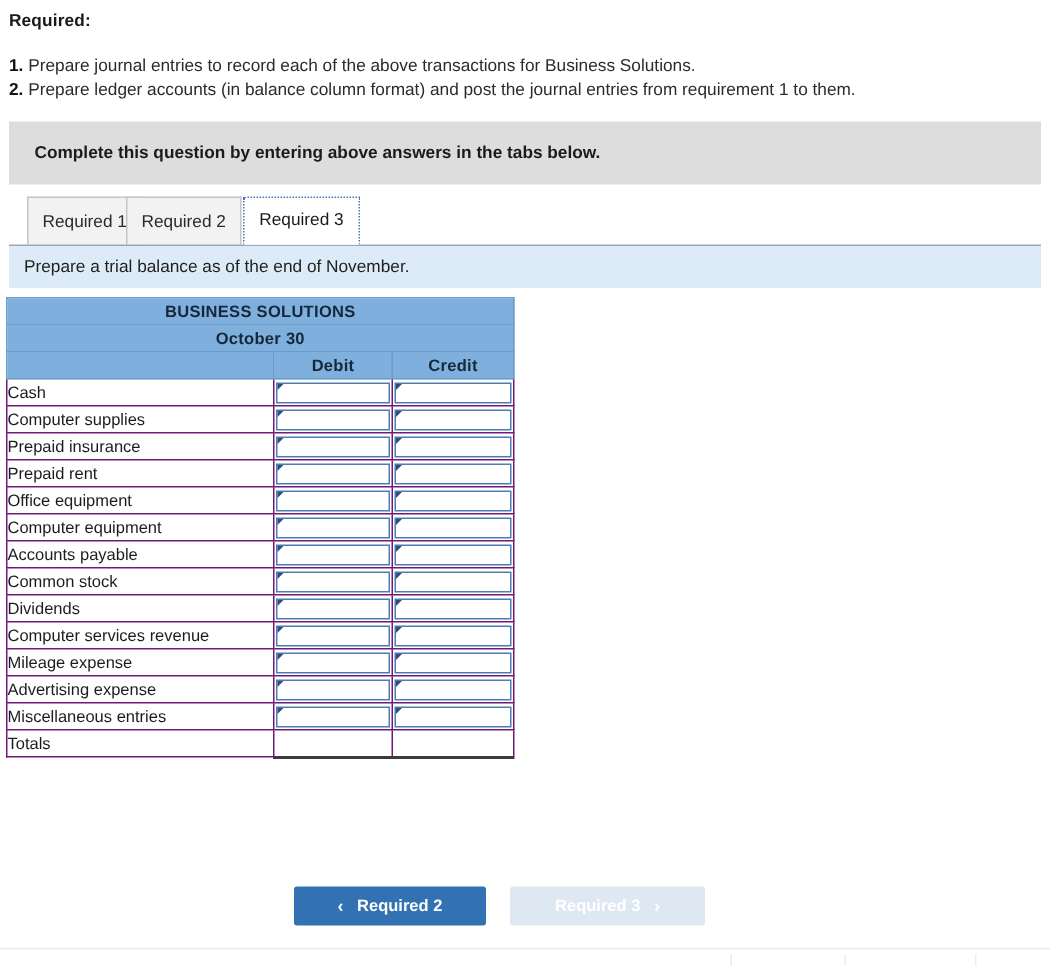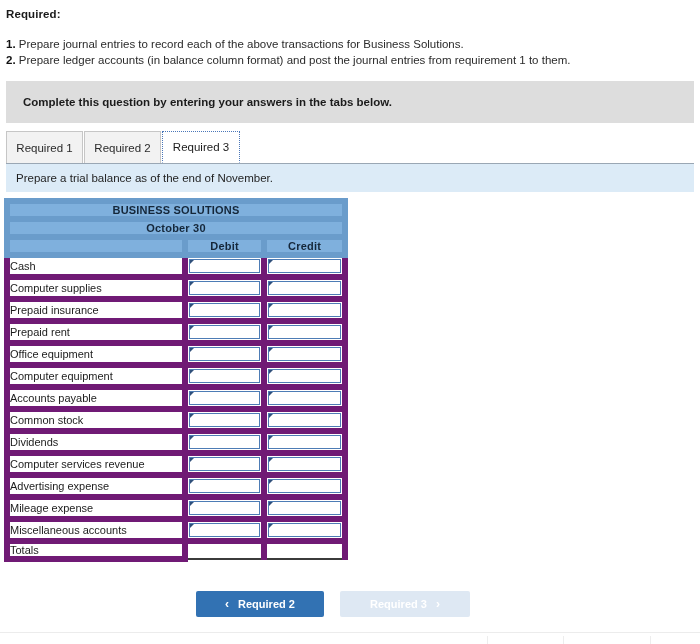--- a/index.html
+++ b/index.html
@@ -86,21 +86,21 @@
     cursor: pointer;
     user-select: none;
   }
   .tab.active {
     background: #ffffff;
     border: 1px dotted #4a76b8;
     border-bottom: 1px solid #ffffff;
     z-index: 3;
     color: #1b1b1b;
   }
-  #tab0 { left: 0px;  width: 77px; }
+  #tab0 { left: 12px;  width: 77px; }
   #tab1 { left: 78px; width: 77px; }
   #tab2 { left: 156px; width: 78px; }
 
   
   .substrip {
     margin: 0 6px 0 6px;
     background: #dcebf7;
     height: 28px;
     display: flex;
     align-items: center;
@@ -115,21 +115,21 @@
     margin: 6px 0 0 4px;
     width: 338px;
   }
   table.tb {
     border-collapse: collapse;
     width: 338px;
     table-layout: fixed;
     font-size: 11px;
   }
   table.tb td {
-    border: 6px solid #701a75;
+    border: 1px solid #701a75;
     height: 18px;
     padding: 0;
     box-sizing: border-box;
   }
   .hdr {
     background: #7fb0dd;
     color: #15273a;
     font-weight: bold;
     text-align: center;
     font-size: 11px;
@@ -247,21 +247,21 @@
     <span class="req-num">1.</span>
     <span>Prepare journal entries to record each of the above transactions for Business Solutions.</span>
   </div>
   <div class="req-line">
     <span class="req-num">2.</span>
     <span>Prepare ledger accounts (in balance column format) and post the journal entries from requirement 1 to them.</span>
   </div>
 </div>
 
 <div class="banner">
-  <span class="banner-text">Complete this question by entering your answers in the tabs below.</span>
+  <span class="banner-text">Complete this question by entering above answers in the tabs below.</span>
 </div>
 
 <div class="tabstrip">
   <div class="tab" id="tab0">
     <span>Required 1</span>
   </div>
   <div class="tab" id="tab1">
     <span>Required 2</span>
   </div>
   <div class="tab active" id="tab2">
@@ -377,39 +377,39 @@
         <tr>
           <td class="acct">Computer services revenue</td>
           <td class="cellwrap">
             <div class="inp"></div>
           </td>
           <td class="cellwrap">
             <div class="inp"></div>
           </td>
         </tr>
         <tr>
+          <td class="acct">Mileage expense</td>
+          <td class="cellwrap">
+            <div class="inp"></div>
+          </td>
+          <td class="cellwrap">
+            <div class="inp"></div>
+          </td>
+        </tr>
+        <tr>
           <td class="acct">Advertising expense</td>
           <td class="cellwrap">
             <div class="inp"></div>
           </td>
           <td class="cellwrap">
             <div class="inp"></div>
           </td>
         </tr>
         <tr>
-          <td class="acct">Mileage expense</td>
-          <td class="cellwrap">
-            <div class="inp"></div>
-          </td>
-          <td class="cellwrap">
-            <div class="inp"></div>
-          </td>
-        </tr>
-        <tr>
-          <td class="acct">Miscellaneous accounts</td>
+          <td class="acct">Miscellaneous entries</td>
           <td class="cellwrap">
             <div class="inp"></div>
           </td>
           <td class="cellwrap">
             <div class="inp"></div>
           </td>
         </tr>
         <tr>
           <td class="acct totals-label">Totals</td>
           <td class="total-cell"></td>

